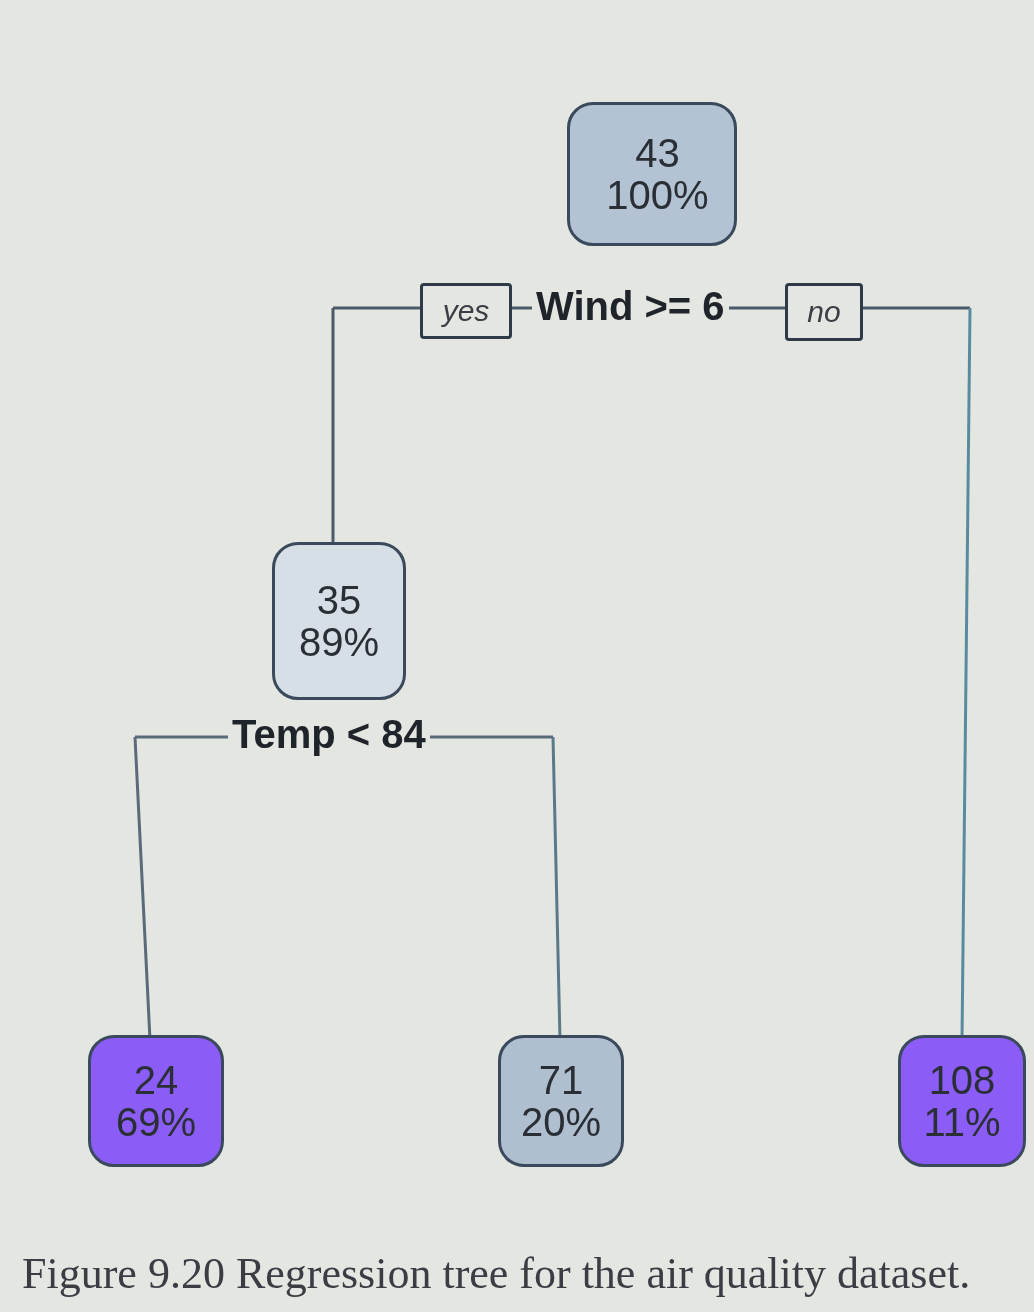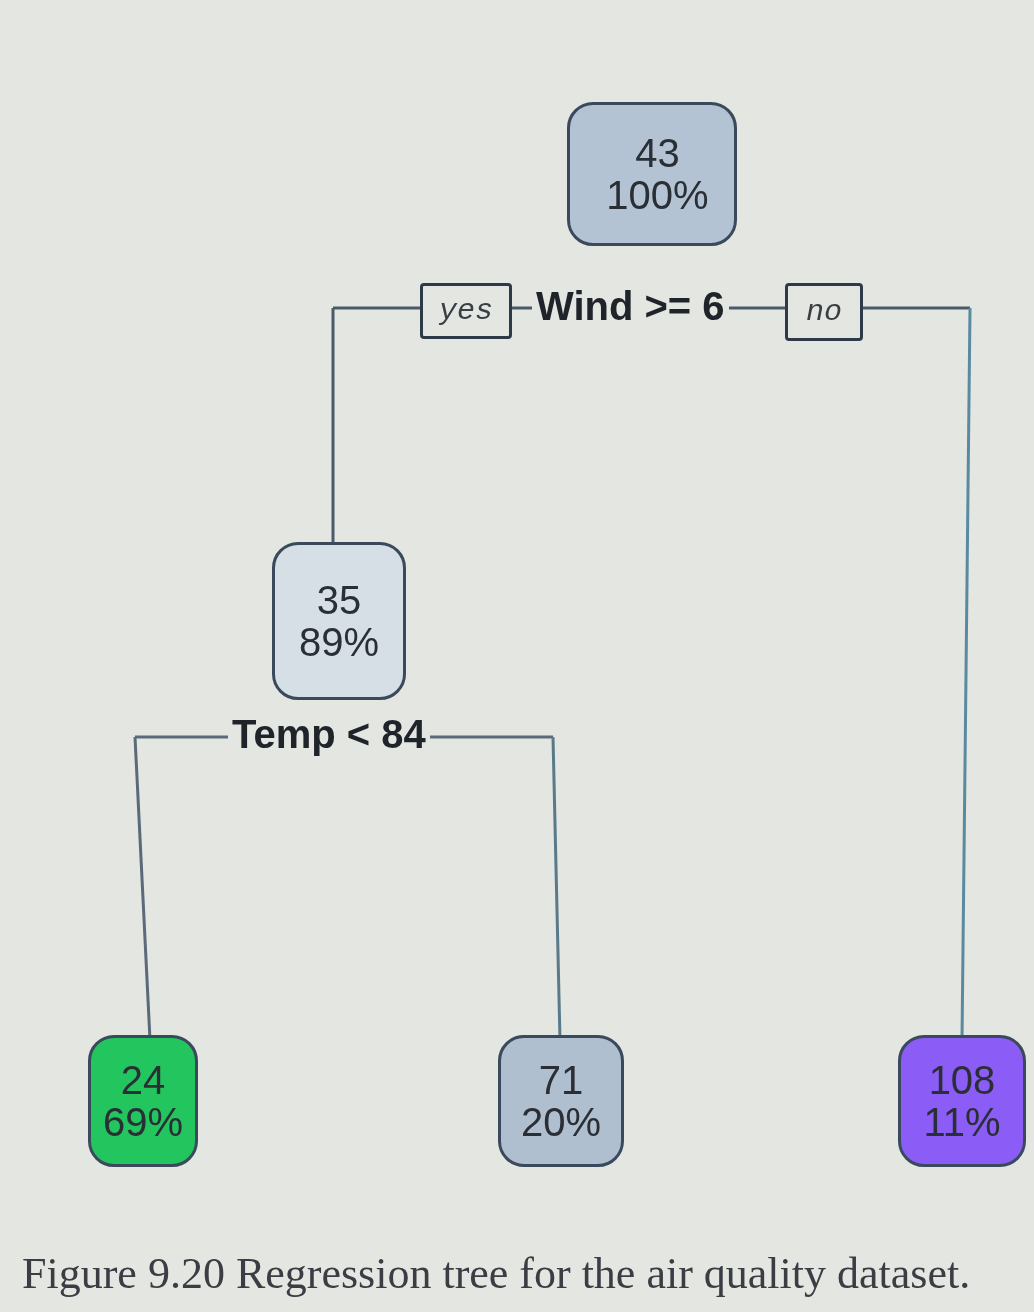--- a/index.html
+++ b/index.html
@@ -22,21 +22,21 @@
     .node .val, .node .pct { font-size: 40px; }
     .split {
       position: absolute; font-weight: bold; font-size: 40px; color: #1f232a;
       background: #e4e7e1; padding: 0 4px; white-space: nowrap;
     }
     .tag {
       position: absolute; box-sizing: border-box;
       border: 3px solid #2f3a48; border-radius: 4px;
       font-style: italic; font-size: 30px; color: #3a3f46;
       background: #e4e7e1;
-      display: flex; align-items: center; justify-content: center; font-family: Liberation Mono, monospace;
+      display: flex; align-items: center; justify-content: center;
     }
     .caption {
       position: absolute; left: 22px; top: 1248px;
       font-family: "Liberation Serif", serif; font-size: 44px; color: #3a3d44;
       white-space: nowrap;
     }
   </style>
 </head>
 <body>
 
@@ -72,21 +72,21 @@
 
   <div class="node" style="left:272px; top:542px; width:134px; height:158px; background:#d6dee6;">
     <span class="val">35</span>
     <span class="pct">89%</span>
   </div>
 
   <div class="split" style="left:228px; top:712px;">
     <span>Temp &lt; 84</span>
   </div>
 
-  <div class="node" style="left:88px; top:1035px; width:110px; height:132px; background:#22c55e;">
+  <div class="node" style="left:88px; top:1035px; width:136px; height:132px; background:#8b5cf6;">
     <span class="val">24</span>
     <span class="pct">69%</span>
   </div>
 
   <div class="node" style="left:498px; top:1035px; width:126px; height:132px; background:#b0bfcf;">
     <span class="val">71</span>
     <span class="pct">20%</span>
   </div>
 
   <div class="node" style="left:898px; top:1035px; width:128px; height:132px; background:#8b5cf6;">

